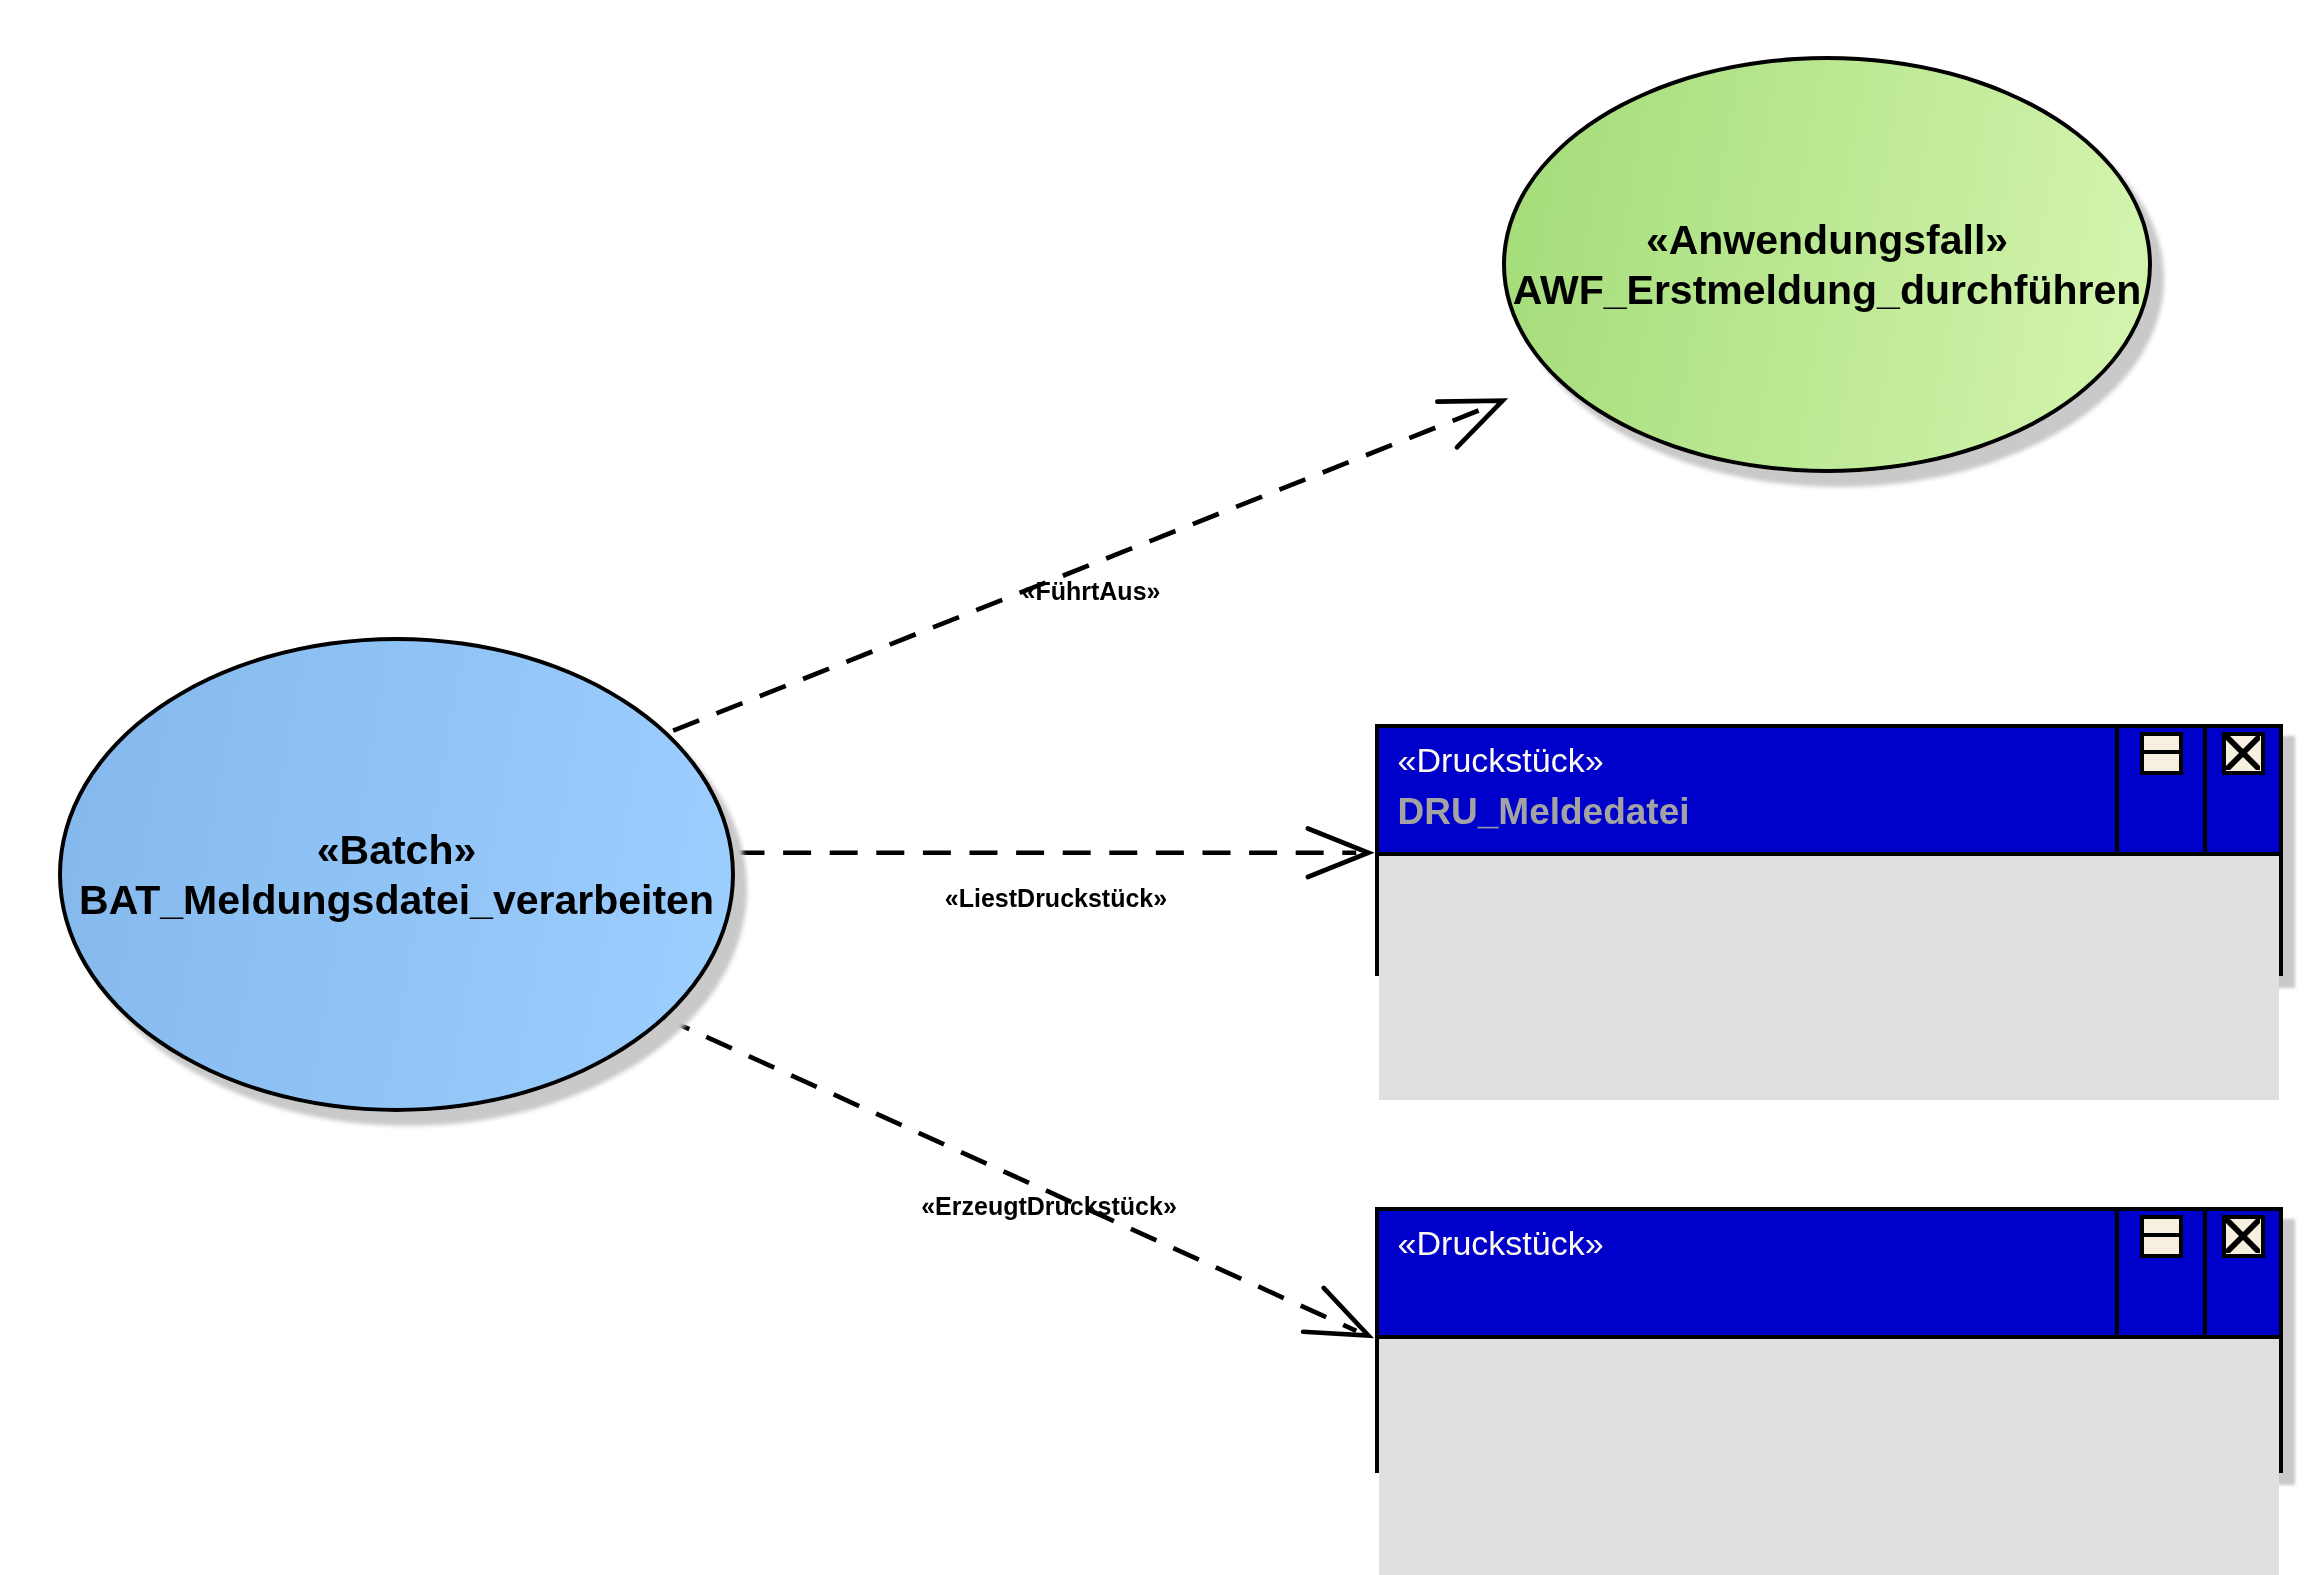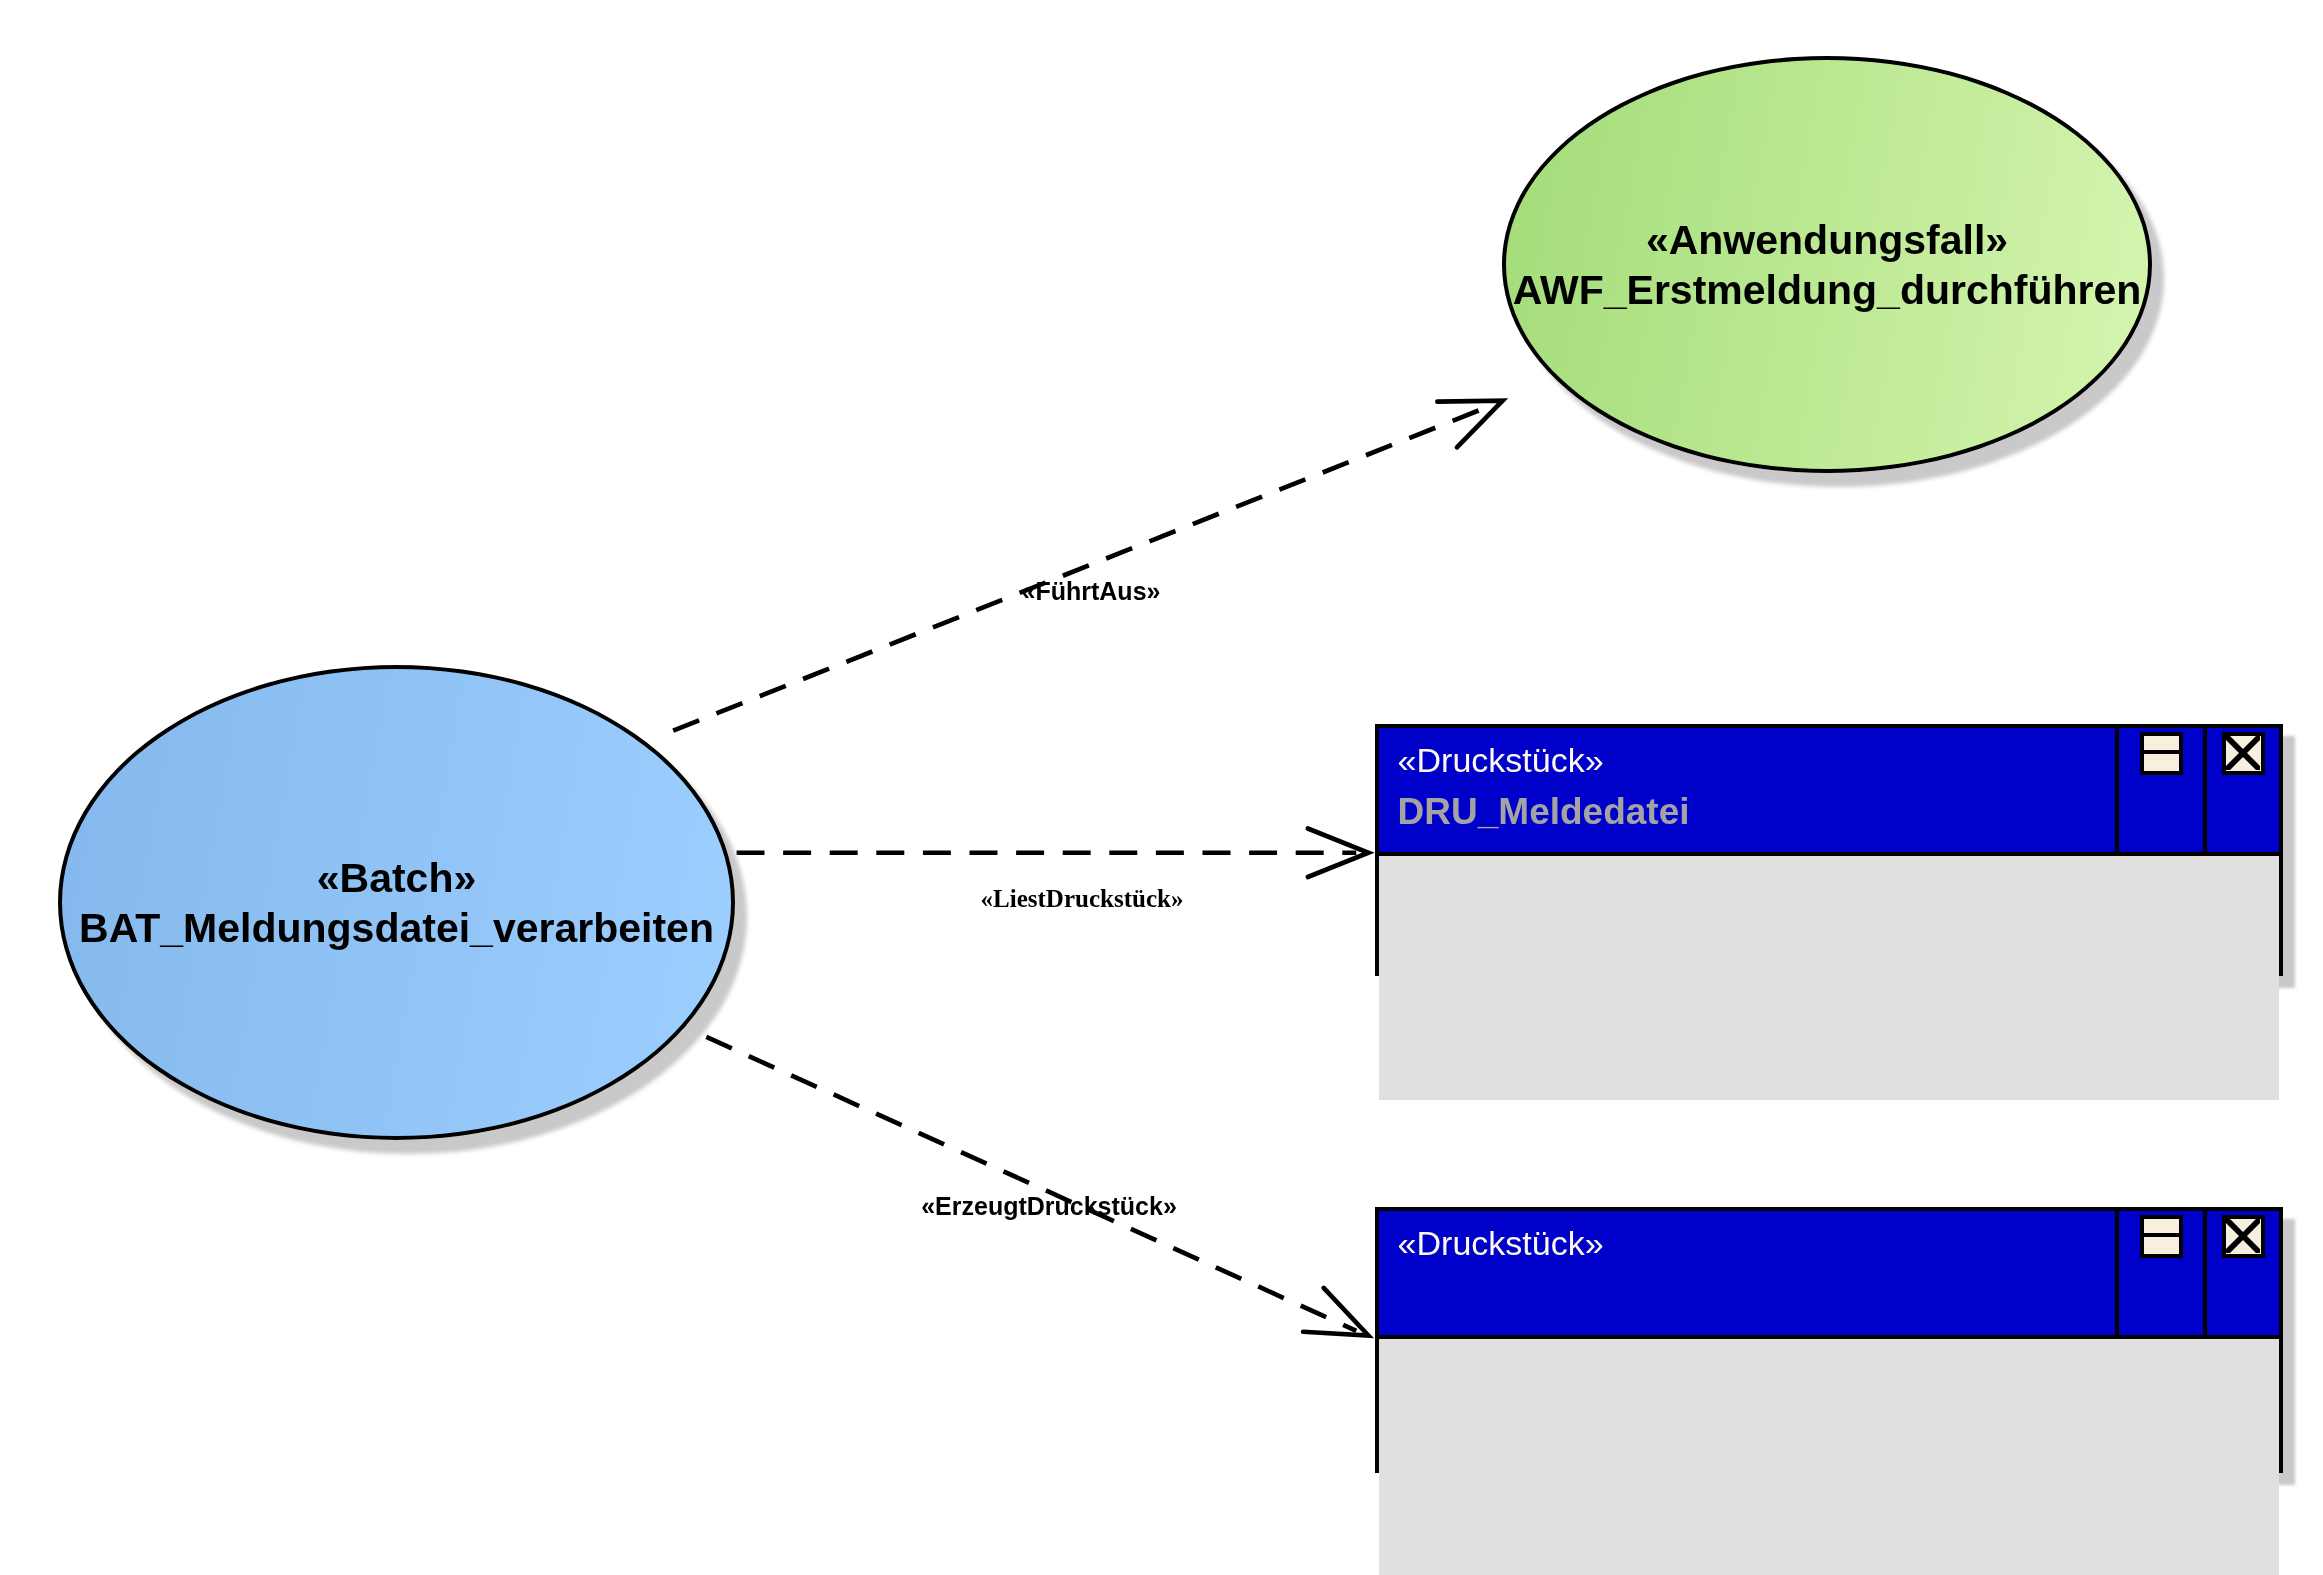--- a/index.html
+++ b/index.html
@@ -38,35 +38,35 @@
     font-weight: 700;
     line-height: 50px;
     white-space: nowrap;
   }
   .ellipse-green {
     left: 1502px; top: 56px;
     width: 650px; height: 417px;
     background: linear-gradient(100deg, #a3dc78 0%, #d6f5b0 100%);
   }
   .ellipse-blue {
-    left: 58px; top: 665px;
+    left: 58px; top: 637px;
     width: 677px; height: 475px;
     background: linear-gradient(100deg, #84b8ec 0%, #9dcfff 100%);
   }
 
   .conn-label {
     position: absolute;
     font-size: 25px;
     font-weight: 700;
     text-align: center;
     white-space: nowrap;
     line-height: 41px;
   }
   .label-fuehrtaus   { left: 942px; top: 571px;  width: 298px; }
-  .label-liest       { left: 919px;  top: 878px;  width: 326px; font-family: Liberation Serif, serif; }
+  .label-liest       { left: 893px;  top: 878px;  width: 326px; }
   .label-erzeugt     { left: 858px;  top: 1186px; width: 382px; }
 
   .artifact {
     position: absolute;
     left: 1375px;
     width: 908px;
     box-sizing: border-box;
     border: 4.7px solid #000;
     background: #e0e0e0;
     box-shadow: 12px 12px 2.8px #c9c9c9;

